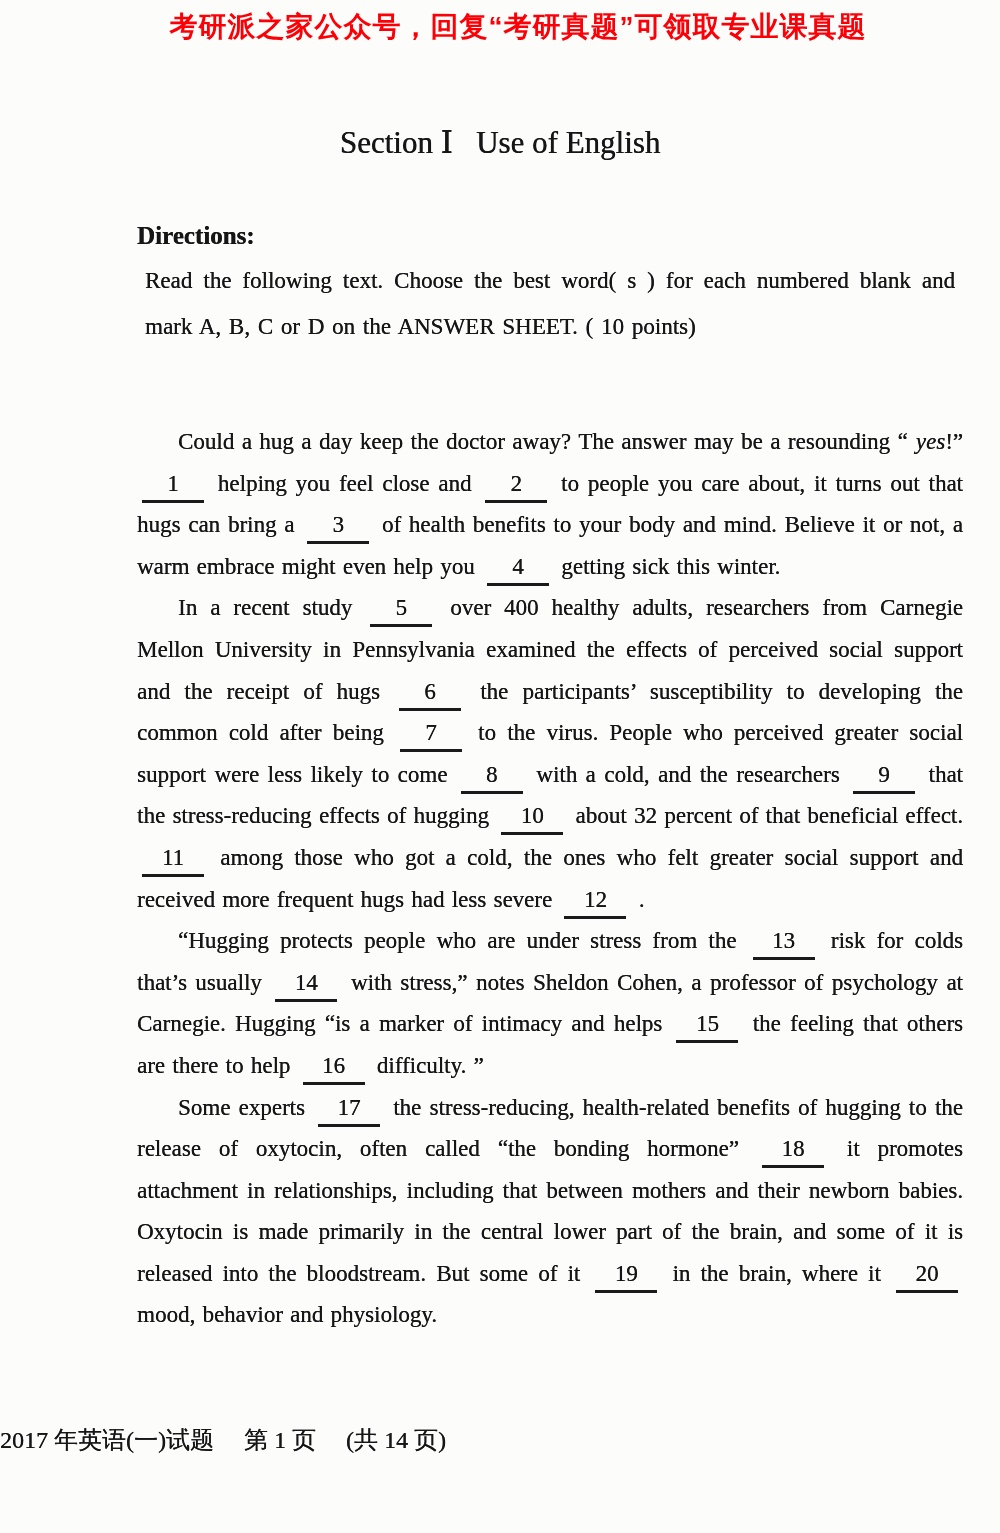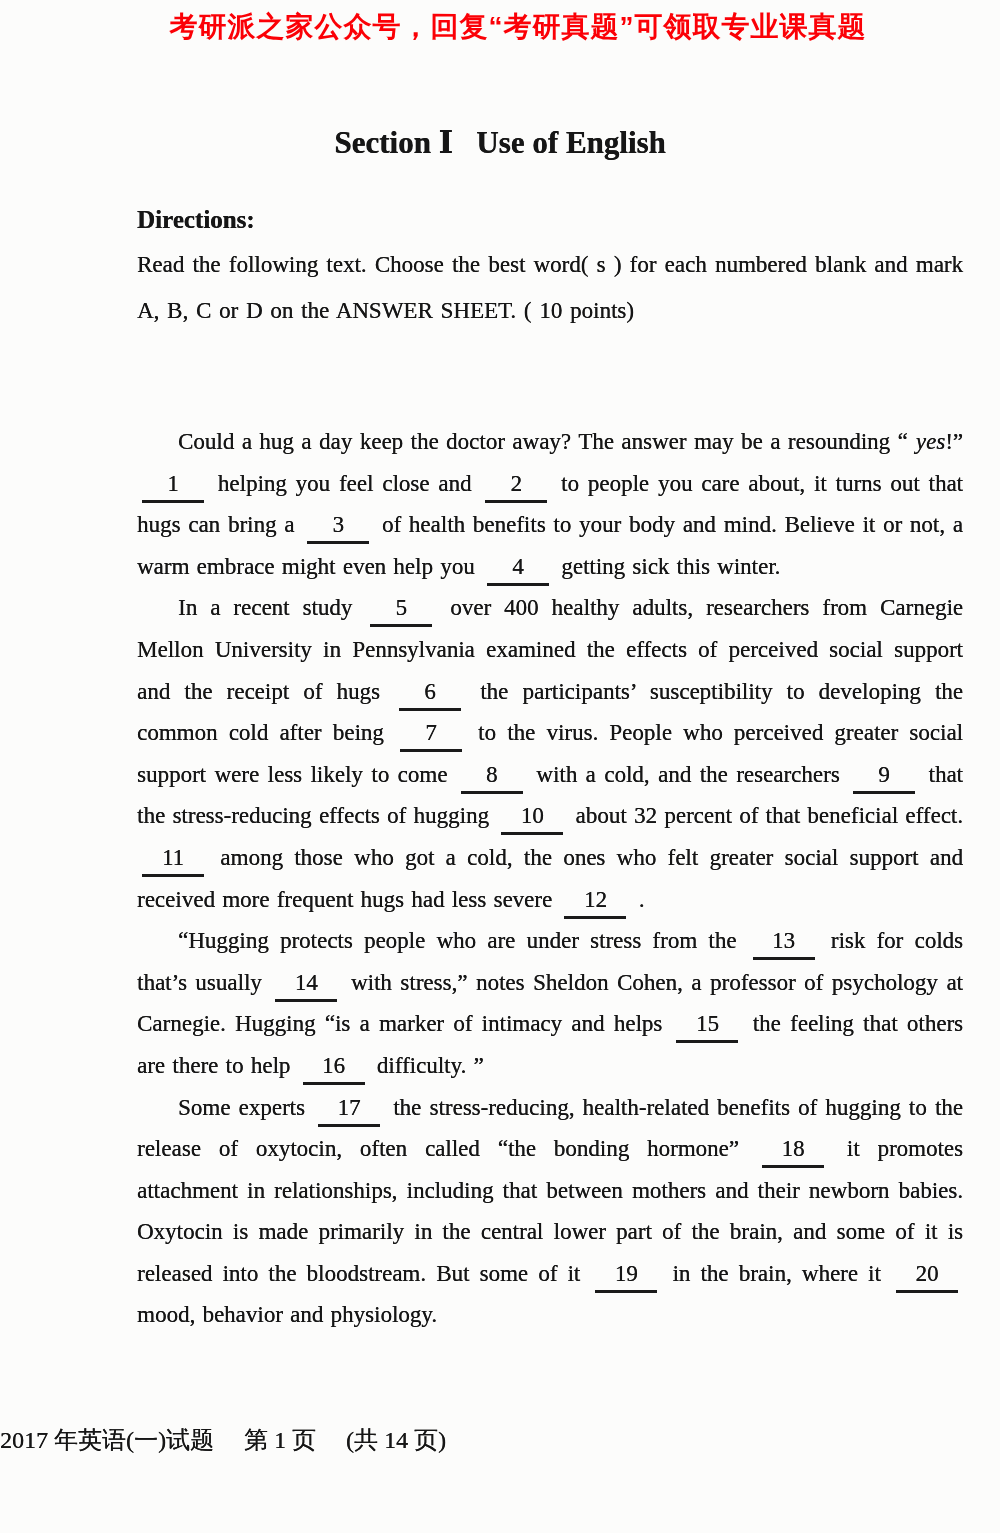--- a/index.html
+++ b/index.html
@@ -15,38 +15,38 @@
   .notice{
     position:absolute;top:8px;left:0;right:0;
     text-align:center;
     font-family:"Liberation Sans","DejaVu Sans",sans-serif;
     font-size:28px;font-weight:600;
     letter-spacing:1px;
   }
   .title{
     position:absolute;top:124px;left:0;right:0;
     text-align:center;
-    font-size:31px;font-weight:bold;
+    font-size:31px;font-weight:normal;
     text-shadow:0.4px 0 0 currentColor;
     white-space:pre;
   }
   .directions{
-    position:absolute;top:206px;left:137px;width:826px;
+    position:absolute;top:222px;left:137px;width:826px;
   }
   .directions-label{
     font-size:25px;font-weight:bold;
     text-shadow:0.3px 0 0 currentColor;
     margin:0 0 8px 0;
   }
   .directions-text{
     font-size:23px;line-height:46px;
     text-align:justify;
     word-spacing:2px;
     text-shadow:0.25px 0 0 currentColor;
-    margin:0;
+    margin:8px;
   }
   .passage{
     position:absolute;top:421px;left:137px;width:826px;
   }
   .para{
     margin:0;
     font-size:23px;line-height:41.6px;
     text-align:justify;
     text-indent:41px;
     word-spacing:1.5px;

